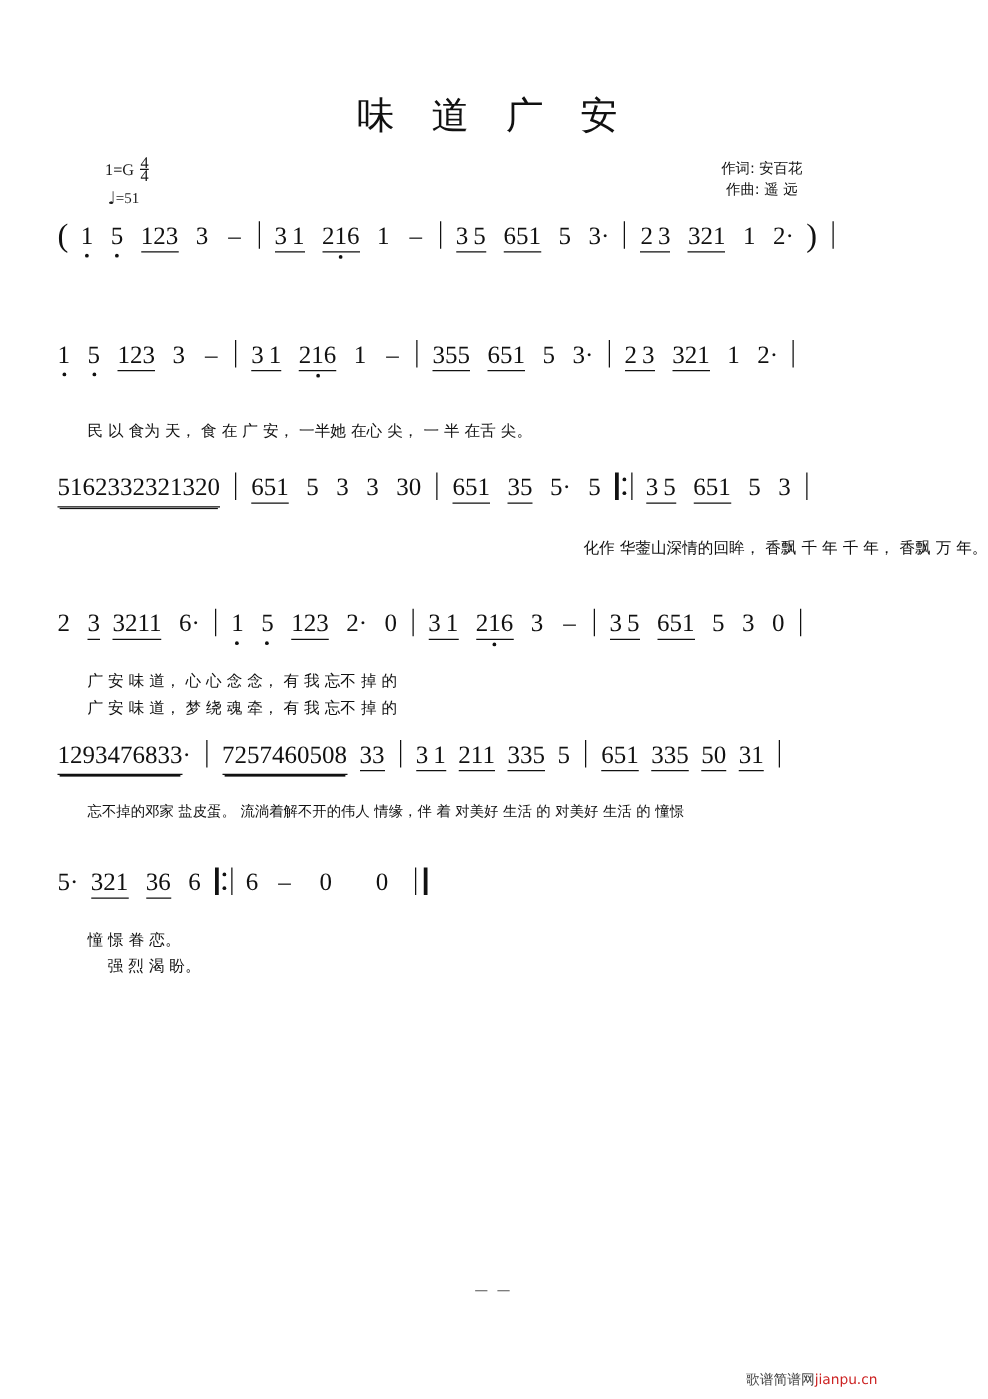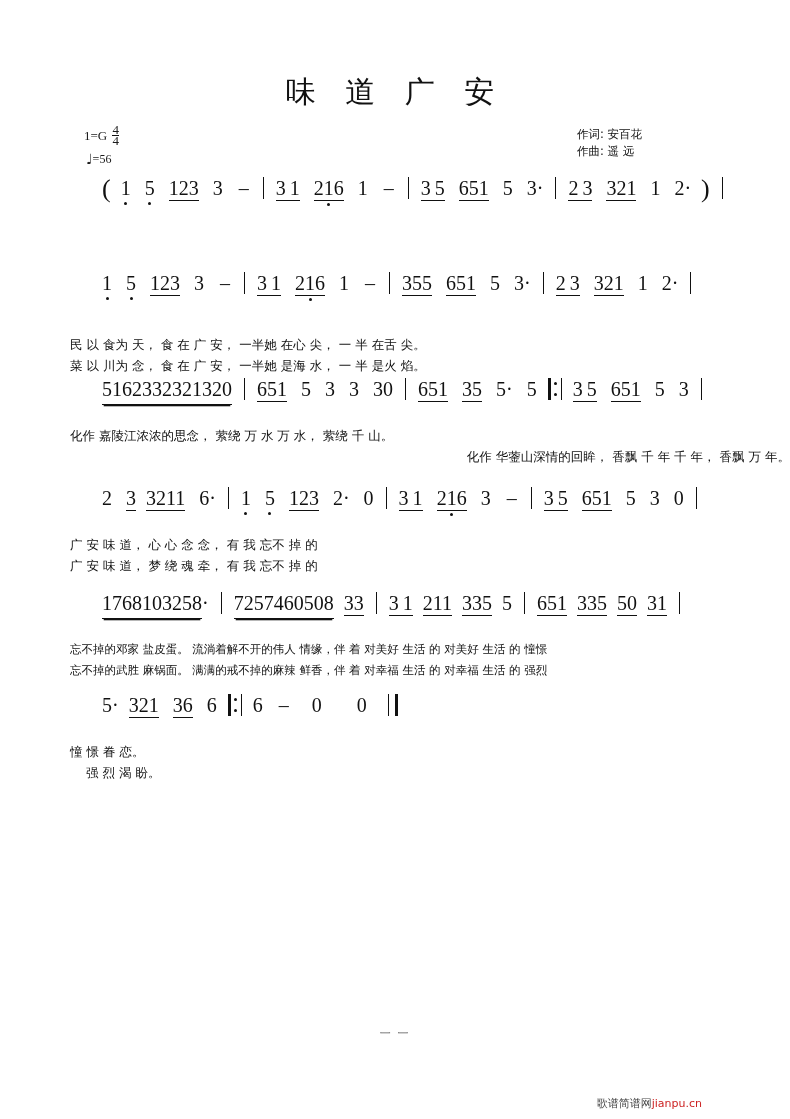--- a/index.html
+++ b/index.html
@@ -72,36 +72,36 @@
     font-size: 14px;
     position: relative;
     top: 1px;
   }
 
   
   .credits {
     position: absolute;
     right: 72px;
     top: 126px;
-    text-align: left;
+    text-align: center;
     font-size: 11.5px;
     line-height: 17px;
     font-family: "DejaVu Sans", sans-serif;
     color: #111;
   }
 
   
   .system {
     position: absolute;
     left: 0;
     width: 790px;
   }
   .notes {
     position: relative;
-    padding-left: 102px;
+    padding-left: 46px;
     padding-right: 50px;
     font-family: "Liberation Serif", serif;
     font-size: 20px;
     white-space: nowrap;
     letter-spacing: 0;
     color: #111;
     height: 34px;
   }
   .notes .n {
     display: inline-block;
@@ -210,21 +210,21 @@
   <div class="title">味 道 广 安</div>
 
   <div class="keyblock">
     <span class="key">1=G</span>
     <span class="meter">
       <span class="num">4</span>
       <span class="den">4</span>
     </span>
   </div>
   <div class="tempo">
-    <span class="quarter">♩</span><span>=56</span>
+    <span class="quarter">♩</span><span>=51</span>
   </div>
 
   <div class="credits">
     <div>作词: 安百花</div>
     <div>作曲: 遥  远</div>
   </div>
 
   <div class="system" style="top:172px;">
     <div class="notes">
       <span class="paren">(</span><span class="sp-s"></span>
@@ -271,21 +271,20 @@
       <span class="n">5</span><span class="sp"></span>
       <span class="n">3·</span>
       <span class="bar"></span>
       <span class="n beam1">2 3</span><span class="sp"></span>
       <span class="n beam1">321</span><span class="sp"></span>
       <span class="n">1</span><span class="sp"></span>
       <span class="n">2·</span>
       <span class="bar"></span>
     </div>
     <div class="lyric" style="top:12px;margin-top:17px;">民 以 食为 天， 食 在 广 安，  一半她 在心 尖，  一 半 在舌 尖。</div>
-    <div class="lyric" style="top:14px;">菜 以 川为 念， 食 在 广 安，  一半她 是海 水，  一 半 是火  焰。</div>
   </div>
 
   <div class="system" style="top:378px;">
     <div class="notes">
       <span class="n beam2">5162332321320</span>
       <span class="bar"></span>
       <span class="n beam1">651</span><span class="sp"></span>
       <span class="n">5</span><span class="sp"></span>
       <span class="n">3</span><span class="sp"></span>
       <span class="n">3</span><span class="sp"></span>
@@ -295,21 +294,20 @@
       <span class="n beam1">35</span><span class="sp"></span>
       <span class="n">5·</span><span class="sp"></span>
       <span class="n">5</span>
       <span class="repeat"></span>
       <span class="n beam1">3 5</span><span class="sp"></span>
       <span class="n beam1">651</span><span class="sp"></span>
       <span class="n">5</span><span class="sp"></span>
       <span class="n">3</span>
       <span class="bar"></span>
     </div>
-    <div class="lyric" style="top:14px;">化作 嘉陵江浓浓的思念， 萦绕  万 水 万 水， 萦绕  千 山。</div>
     <div class="lyric" style="top:16px;text-align:right;">化作 华蓥山深情的回眸， 香飘  千 年 千 年， 香飘  万 年。</div>
   </div>
 
   <div class="system" style="top:487px;">
     <div class="notes">
       <span class="n">2</span><span class="sp"></span>
       <span class="n beam1">3</span><span class="sp-s"></span>
       <span class="n beam1">3211</span><span class="sp"></span>
       <span class="n">6·</span>
       <span class="bar"></span>
@@ -330,38 +328,37 @@
       <span class="n">3</span><span class="sp"></span>
       <span class="n">0</span>
       <span class="bar"></span>
     </div>
     <div class="lyric" style="top:14px;">广 安 味  道，  心 心 念 念，  有 我 忘不  掉 的</div>
     <div class="lyric" style="top:16px;">广 安 味  道，  梦 绕 魂 牵，  有 我 忘不  掉 的</div>
   </div>
 
   <div class="system" style="top:592px;">
     <div class="notes">
-      <span class="n beam2">1768103258</span><span class="n">·</span>
+      <span class="n beam2">1293476833</span><span class="n">·</span>
       <span class="bar"></span>
       <span class="n beam2">7257460508</span><span class="sp-s"></span>
       <span class="n beam1">33</span>
       <span class="bar"></span>
       <span class="n beam1">3 1</span><span class="sp-s"></span>
       <span class="n beam1">211</span><span class="sp-s"></span>
       <span class="n beam1">335</span><span class="sp-s"></span>
       <span class="n">5</span>
       <span class="bar"></span>
       <span class="n beam1">651</span><span class="sp-s"></span>
       <span class="n beam1">335</span><span class="sp-s"></span>
       <span class="n beam1">50</span><span class="sp-s"></span>
       <span class="n beam1">31</span>
       <span class="bar"></span>
     </div>
     <div class="lyric" style="top:14px;font-size:11.5px;">忘不掉的邓家  盐皮蛋。 流淌着解不开的伟人  情缘，伴 着 对美好 生活  的 对美好 生活  的  憧憬</div>
-    <div class="lyric" style="top:16px;font-size:11.5px;">忘不掉的武胜  麻锅面。 满满的戒不掉的麻辣  鲜香，伴 着 对幸福 生活  的 对幸福 生活  的  强烈</div>
   </div>
 
   <div class="system" style="top:694px;">
     <div class="notes">
       <span class="n">5·</span><span class="sp-s"></span>
       <span class="n beam1">321</span><span class="sp"></span>
       <span class="n beam1">36</span><span class="sp"></span>
       <span class="n">6</span>
       <span class="repeat"></span>
       <span class="n">6</span><span class="sp"></span>

